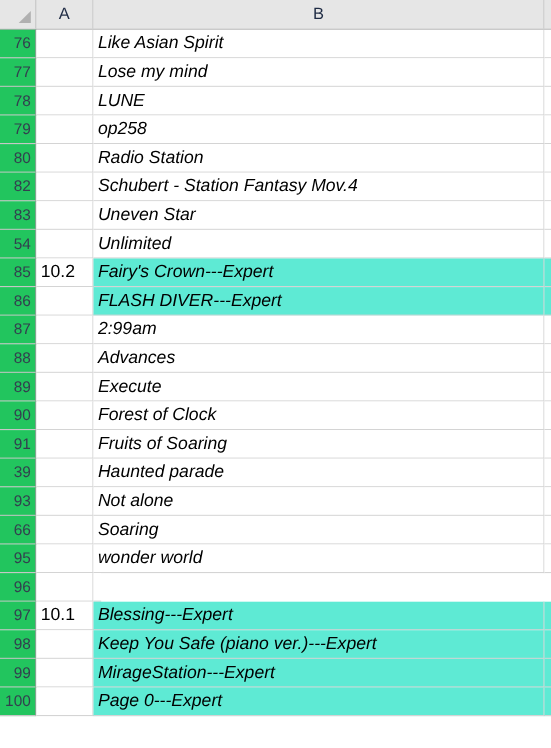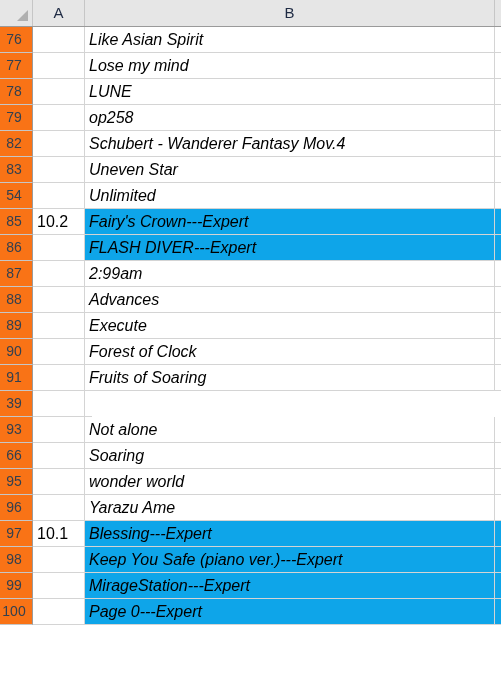--- a/index.html
+++ b/index.html
@@ -71,24 +71,24 @@
   .row {
     display: flex;
     height: 26px;
     box-sizing: border-box;
   }
   .row-head {
     width: 33px;
     min-width: 33px;
     height: 26px;
     box-sizing: border-box;
-    background: #f97316;
+    background: #22c55e;
     border-right: 1px solid #9a9a9a;
     border-bottom: 1px solid #c6c6c6;
-    text-align: center;
+    text-align: right;
     padding-right: 4px;
     line-height: 25px;
     font-size: 14px;
     color: #33404f;
     overflow: hidden;
     white-space: nowrap;
   }
   .cell {
     box-sizing: border-box;
     height: 26px;
@@ -99,21 +99,21 @@
     color: #000000;
     padding-left: 4px;
     overflow: hidden;
     white-space: nowrap;
     background: #ffffff;
   }
   .cell.a { width: 52px; min-width: 52px; }
   .cell.b { width: 410px; min-width: 410px; font-style: italic; }
   .cell.c { width: 7px;  min-width: 7px; padding-left: 0; border-right: none; }
 
-  .cell.hl { background: #0ea5e9; }
+  .cell.hl { background: #5eead4; }
 </style>
 </head>
 <body>
 
 <div class="sheet">
 
   <div class="col-header-row">
     <div class="corner-cell">
       <div class="corner-tri"></div>
     </div>
@@ -141,23 +141,29 @@
         <div class="cell b">LUNE</div>
         <div class="cell c"></div>
       </div>
       <div class="row">
         <div class="row-head">79</div>
         <div class="cell a"></div>
         <div class="cell b">op258</div>
         <div class="cell c"></div>
       </div>
       <div class="row">
+        <div class="row-head">80</div>
+        <div class="cell a"></div>
+        <div class="cell b">Radio Station</div>
+        <div class="cell c"></div>
+      </div>
+      <div class="row">
         <div class="row-head">82</div>
         <div class="cell a"></div>
-        <div class="cell b">Schubert - Wanderer Fantasy Mov.4</div>
+        <div class="cell b">Schubert - Station Fantasy Mov.4</div>
         <div class="cell c"></div>
       </div>
       <div class="row">
         <div class="row-head">83</div>
         <div class="cell a"></div>
         <div class="cell b">Uneven Star</div>
         <div class="cell c"></div>
       </div>
       <div class="row">
         <div class="row-head">54</div>
@@ -203,20 +209,21 @@
       </div>
       <div class="row">
         <div class="row-head">91</div>
         <div class="cell a"></div>
         <div class="cell b">Fruits of Soaring</div>
         <div class="cell c"></div>
       </div>
       <div class="row">
         <div class="row-head">39</div>
         <div class="cell a"></div>
+        <div class="cell b">Haunted parade</div>
         <div class="cell c"></div>
       </div>
       <div class="row">
         <div class="row-head">93</div>
         <div class="cell a"></div>
         <div class="cell b">Not alone</div>
         <div class="cell c"></div>
       </div>
       <div class="row">
         <div class="row-head">66</div>
@@ -226,21 +233,20 @@
       </div>
       <div class="row">
         <div class="row-head">95</div>
         <div class="cell a"></div>
         <div class="cell b">wonder world</div>
         <div class="cell c"></div>
       </div>
       <div class="row">
         <div class="row-head">96</div>
         <div class="cell a"></div>
-        <div class="cell b">Yarazu Ame</div>
         <div class="cell c"></div>
       </div>
       <div class="row">
         <div class="row-head">97</div>
         <div class="cell a">10.1</div>
         <div class="cell b hl">Blessing---Expert</div>
         <div class="cell c hl"></div>
       </div>
       <div class="row">
         <div class="row-head">98</div>

